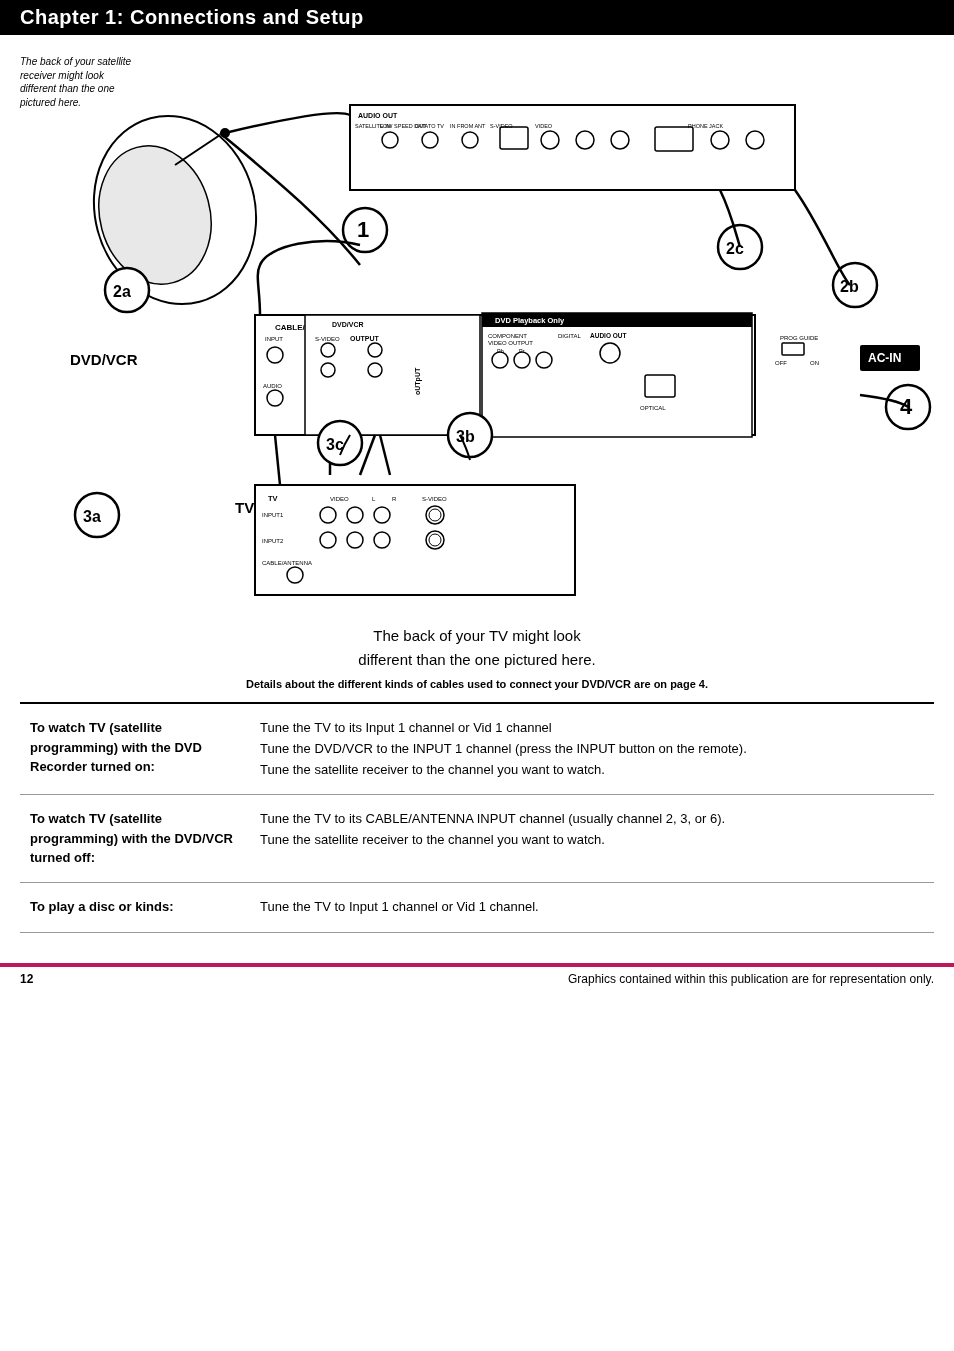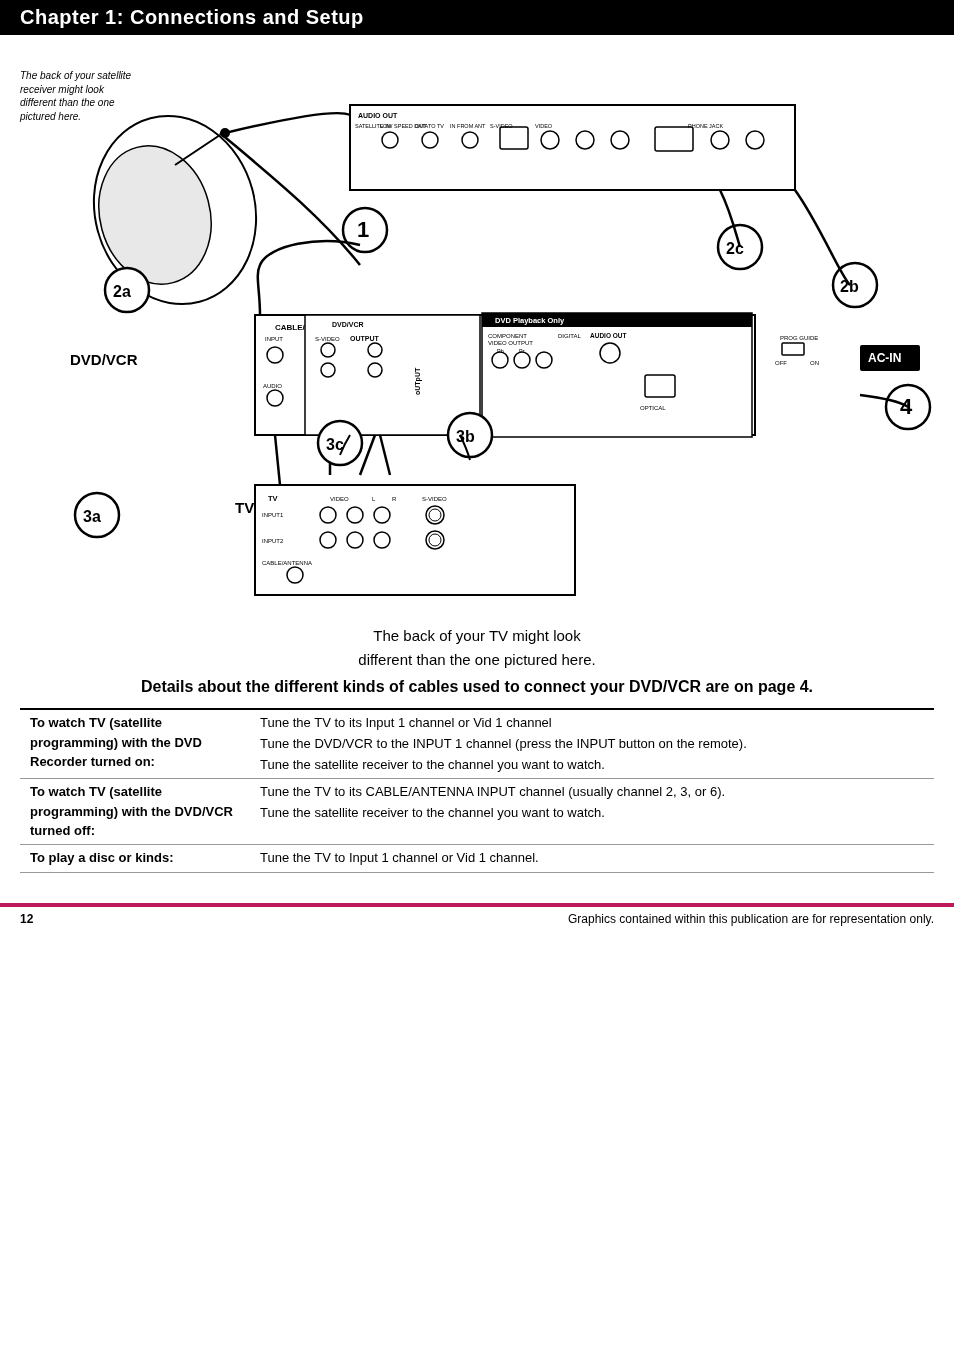--- a/index.html
+++ b/index.html
@@ -30,21 +30,21 @@
     
     .info-table {
       width: 100%;
       border-collapse: collapse;
       border-top: 2px solid #000;
     }
     .info-table tr {
       border-bottom: 1.5px solid #999;
     }
     .info-table td {
-      padding: 3px 10px;
+      padding: 14px 10px;
       vertical-align: top;
       font-size: 13px;
       line-height: 1.5;
     }
     .info-table td:first-child {
       font-weight: bold;
       width: 230px;
       font-size: 13px;
     }
     .info-table td:last-child {
@@ -61,21 +61,21 @@
   </style>
 </head>
 <body>
 
 <div class="chapter-header">Chapter 1: Connections and Setup</div>
 
 <div class="main-content">
 
   <div class="diagram-container">
 
-    <div style="position:absolute;top:24px;left:0;font-size:10px;max-width:115px;line-height:1.35;font-style:italic;">
+    <div style="position:absolute;top:10px;left:0;font-size:10px;max-width:115px;line-height:1.35;font-style:italic;">
       <span>The back of your satellite receiver might look different than the one pictured here.</span>
     </div>
 
 
     <svg width="914" height="575" viewBox="0 0 914 575" style="position:absolute;top:0;left:0;">
 
       <rect x="330" y="60" width="445" height="85" fill="white" stroke="#000" stroke-width="2"></rect>
       <text x="338" y="73" font-size="7" font-weight="bold">AUDIO OUT</text>
 
       <circle cx="370" cy="95" r="8" fill="white" stroke="#000" stroke-width="1.5"></circle>
@@ -227,21 +227,21 @@
       <path d="M330 390 C325 398 322 405 320 410" fill="none" stroke="#000" stroke-width="2"></path>
     </svg>
 
   </div>
 
   <div style="text-align:center;font-size:15px;line-height:1.6;margin: 4px 0 2px 0;">
     <div>The back of your TV might look</div>
     <div>different than the one pictured here.</div>
   </div>
 
-  <div style="text-align:center;font-size:16px;font-weight:bold;margin:6px 0 12px 0;">
+  <div style="text-align:center;font-size:11px;font-weight:bold;margin:6px 0 12px 0;">
     <span>Details about the different kinds of cables used to connect your DVD/VCR are on page 4.</span>
   </div>
 
   <table class="info-table">
     <tbody id="table-body">
     <tr>
           <td>To watch TV (satellite programming) with the DVD Recorder turned on:</td>
           <td>
             <div style="line-height: 1.6;">Tune the TV to its Input 1 channel or Vid 1 channel</div>
             <div style="line-height: 1.6;">Tune the DVD/VCR to the INPUT 1 channel (press the INPUT button on the remote).</div>

